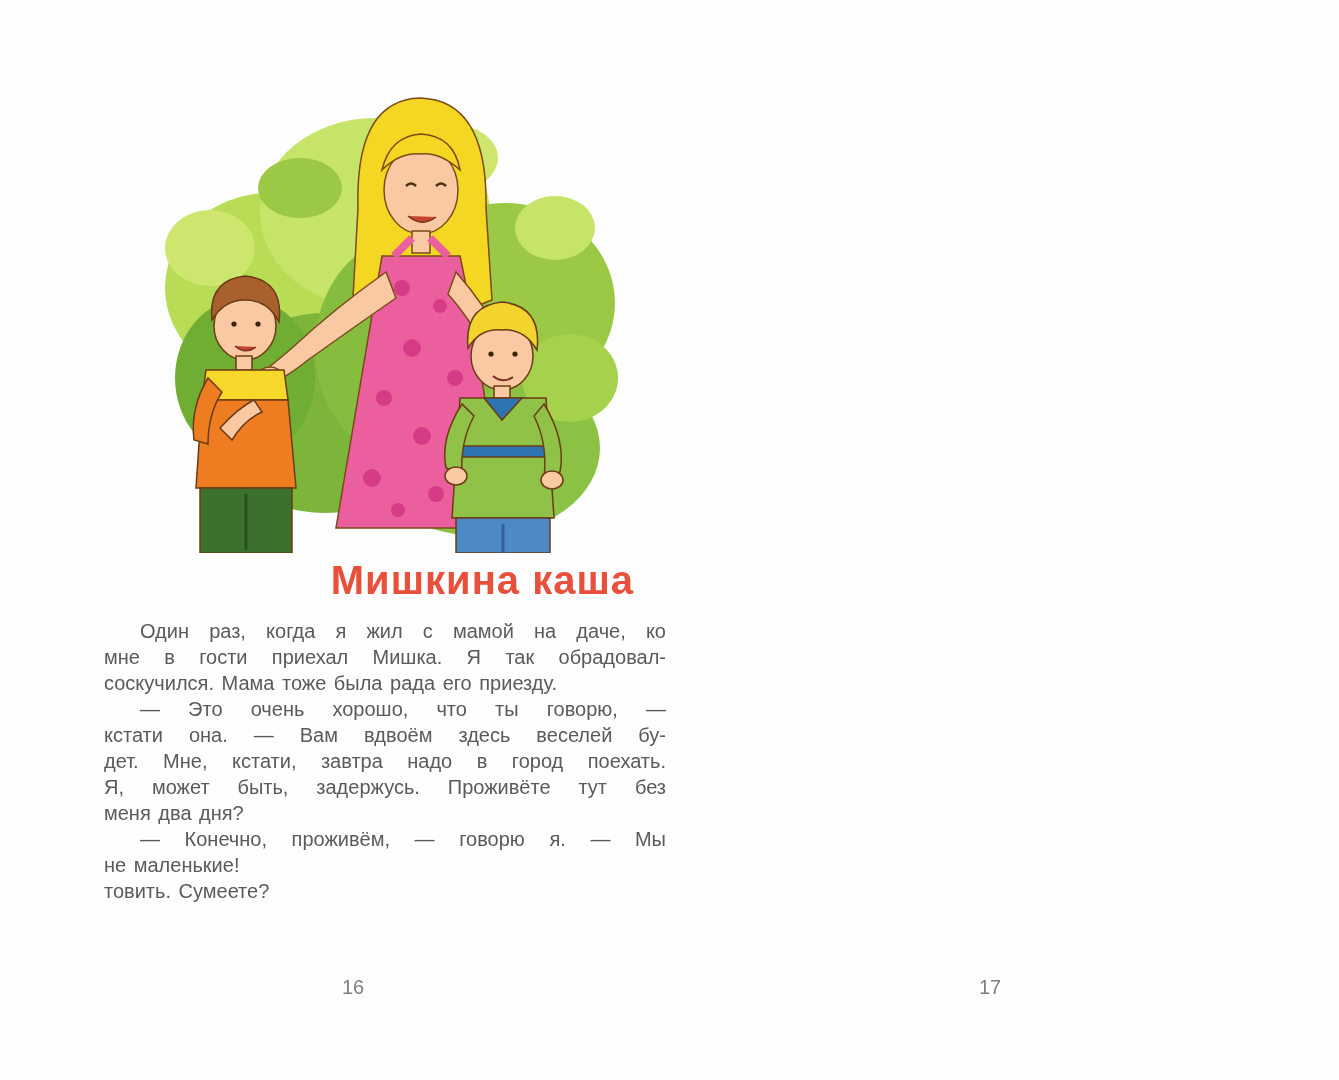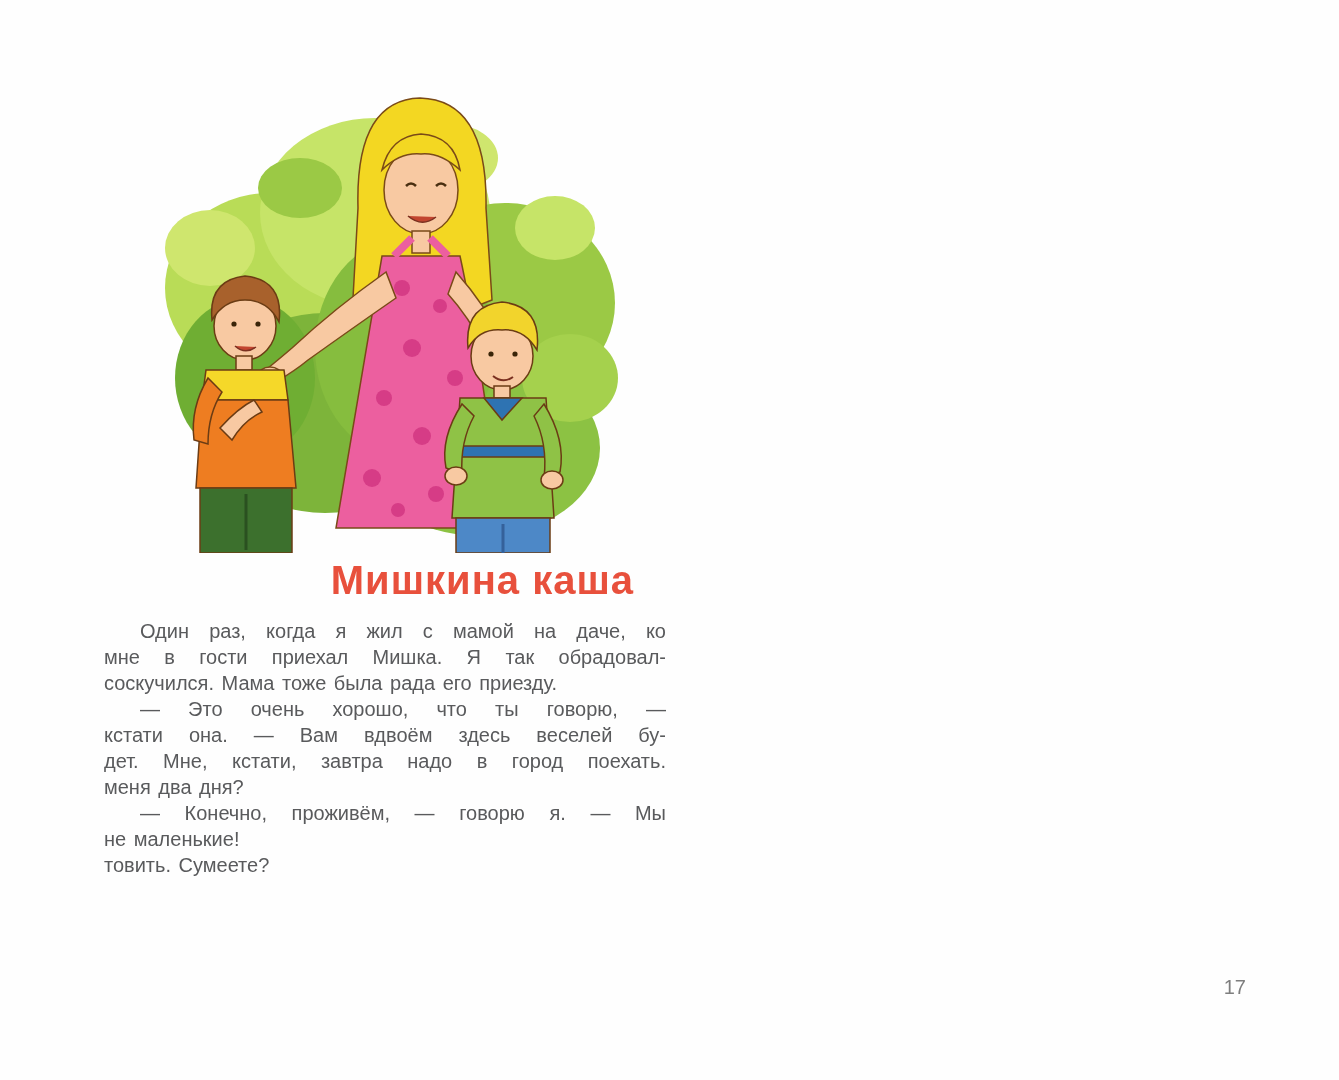--- a/index.html
+++ b/index.html
@@ -44,21 +44,21 @@
 
   .para .line{width:100%;}
   .para .line.jl{text-align:justify;text-align-last:justify;}
   .para .line.first{text-indent:36px;}
 
   .page-number{
     position:absolute;top:976px;width:562px;
     text-align:center;font-size:20px;color:var(--page-number);
   }
   #left-page .page-number{left:72px;}
-  #right-page .page-number{left:19px;width:558px;text-align:right;}
+  #right-page .page-number{left:42px;width:558px;}
 </style>
 </head>
 <body>
 
 <div class="page" id="left-page">
 
   <svg class="illo" viewBox="0 0 500 505" aria-hidden="true">
 
     <g>
       <ellipse cx="120" cy="240" rx="105" ry="95" fill="#b9dc57"></ellipse>
@@ -143,29 +143,31 @@
   <div class="text-col" id="left-text">
       <div class="para">
         <div class="line jl first">Один раз, когда я жил с мамой на даче, ко</div>
         <div class="line jl">мне в гости приехал Мишка. Я так обрадовал-</div>
         <div class="line">соскучился. Мама тоже была рада его приезду.</div>
       </div>
       <div class="para">
         <div class="line jl first">— Это очень хорошо, что ты говорю, —</div>
         <div class="line jl">кстати она. — Вам вдвоём здесь веселей бу-</div>
         <div class="line jl">дет. Мне, кстати, завтра надо в город поехать.</div>
+        <div class="line jl">Я, может быть, задержусь. Проживёте тут без</div>
         <div class="line">меня два дня?</div>
       </div>
       <div class="para">
         <div class="line jl first">— Конечно, проживём, — говорю я. — Мы</div>
         <div class="line">не маленькие!</div>
       </div>
       <div class="para">
         <div class="line">товить. Сумеете?</div>
       </div>
     </div>
 
+  <div class="page-number">16</div>
 </div>
 
 <div class="page" id="right-page">
 
   <div class="page-number">17</div>
 </div>
 
 </body></html>

